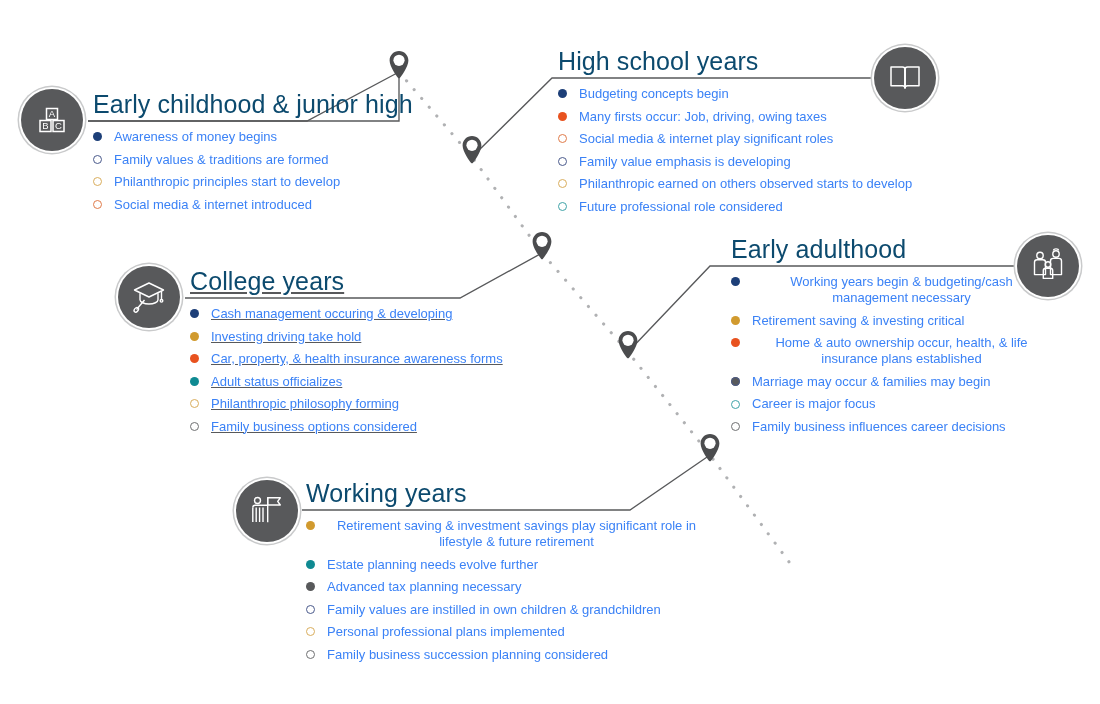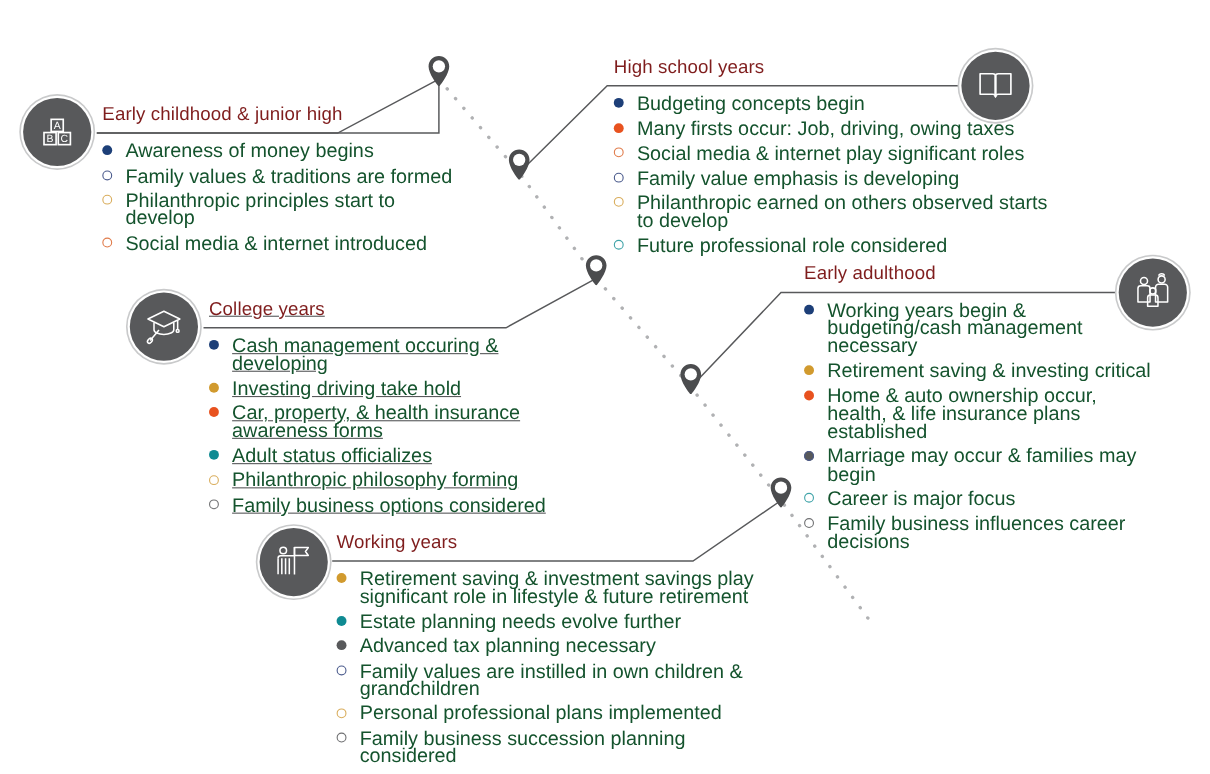--- a/index.html
+++ b/index.html
@@ -16,35 +16,35 @@
     position:absolute;width:62px;height:62px;border-radius:50%;
     background:#58595b;box-sizing:border-box;
     box-shadow:0 0 0 2px #ffffff, 0 0 0 3.5px #c9cacb;
     display:flex;align-items:center;justify-content:center;
   }
   .medallion svg{display:block;}
 
   
   .stage{position:absolute;}
   .stage-title{
-    font-size:17px;font-weight:400;color:#7f1d1d;
+    font-size:25px;font-weight:400;color:#0c4a6e;
     letter-spacing:.1px;white-space:nowrap;line-height:22px;
     padding-bottom:3px;
   }
   .bullets{list-style:none;margin:0;padding:0;}
   .bullets li{
     position:relative;padding-left:21px;
-    font-size:18px;line-height:16.2px;color:#14532d;
+    font-size:13px;line-height:16.2px;color:#3b82f6;
     margin-bottom:6.3px;
   }
   .bullets li .dot{
     position:absolute;left:0;top:3.2px;
     width:9px;height:9px;border-radius:50%;box-sizing:border-box;
   }
-  .bullets li.two-line{margin-bottom:6.3px;}
+  .bullets li.two-line{margin-bottom:6.3px;text-align:center;}
 
   
   .pin{position:absolute;width:22px;height:30px;}
 </style>
 </head>
 <body>
 
 <div id="stage">
 
   <svg id="wires" viewBox="0 0 1100 704">

